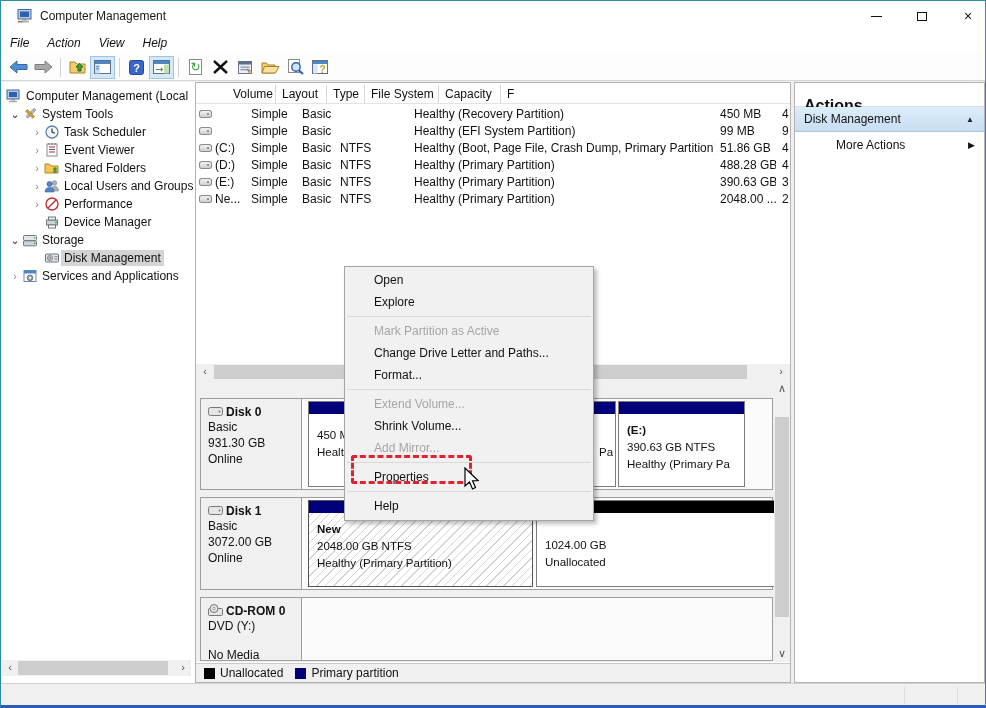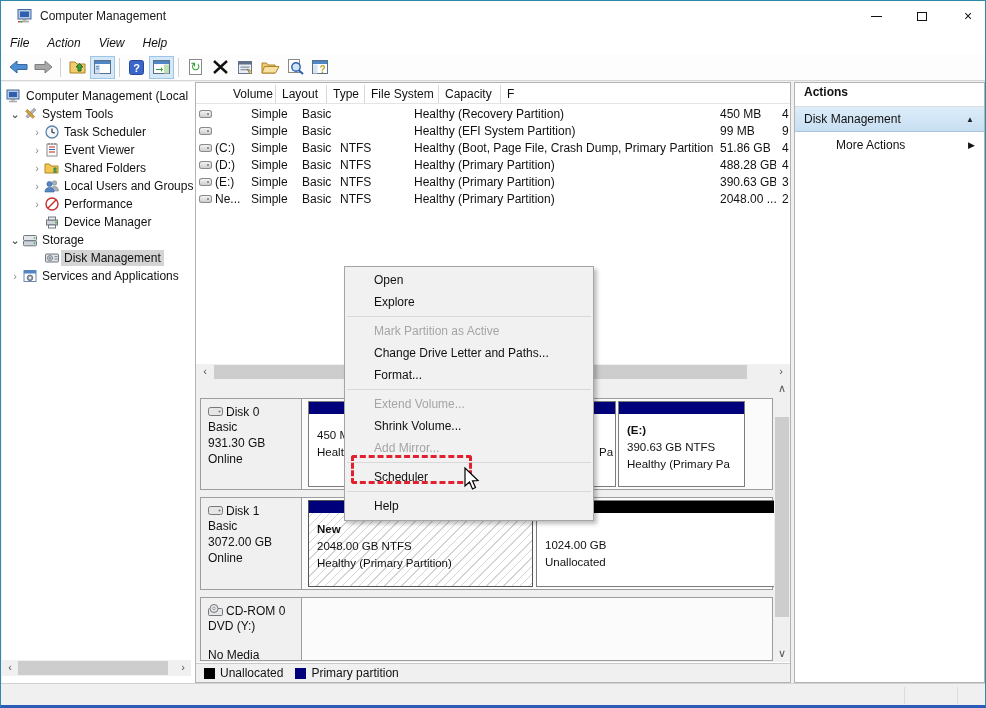--- a/index.html
+++ b/index.html
@@ -53,40 +53,40 @@
   .hscroll { position:absolute; height:16px; background:#f0f0f0; display:block; }
   .sb-btn { position:absolute; width:16px; height:16px; color:#555; font-size:11px; line-height:15px; text-align:center; }
   .sb-thumb { position:absolute; background:#cdcdcd; }
   .vscroll { position:absolute; width:16px; background:#f0f0f0; }
 
   
   .disk-view { position:absolute; left:0; top:297px; width:594px; height:282px; background:#f0f0f0; }
   .disk-row { position:absolute; left:4px; width:573px; border:1px solid #9d9d9d; background:#fbfbfb; }
   .disk-label { position:absolute; left:0; top:0; bottom:0; width:101px; background:#f0f0f0;
                 border-right:1px solid #9d9d9d; padding:5px 0 0 7px; font-size:12px; color:#111; }
-  .dl-name { font-weight:normal; display:flex; align-items:center; gap:3px; height:15px; }
+  .dl-name { font-weight:bold; display:flex; align-items:center; gap:3px; height:15px; }
   .dl-line { line-height:16px; }
   .part { position:absolute; top:2px; bottom:2px; border:1px solid #7c7c7c; background:#fff; overflow:hidden; }
   .part-bar { height:12px; width:100%; }
   .bar-primary { background:#00007a; }
   .bar-unalloc { background:#000; }
   .part-text { padding:8px 0 0 8px; font-size:11.5px; color:#111; }
   .pt-plain { padding-top:13px; }
   .pt-skip { padding-top:24px; }
   .pline { line-height:17px; white-space:nowrap; }
   .ptitle { font-weight:bold; }
   .hatched { background:repeating-linear-gradient(135deg, #ffffff 0 5px, #d4d4d4 5px 6px); }
 
   .legend { position:absolute; left:0; top:580px; width:594px; height:19px; background:#f0f0f0;
             border-top:1px solid #c9c9c9; display:flex; align-items:center; font-size:12px; color:#111; }
   .swatch { width:11px; height:11px; flex:none; }
 
   
   .actions-pane { position:absolute; left:793px; top:81px; width:191px; height:601px; background:#fff; border:1px solid #b3b3b3; }
-  .ap-header { height:24px; font-size:12px; font-weight:bold; color:#111; padding:2px 0 0 9px; border-bottom:1px solid #dcdcdc; }
+  .ap-header { height:24px; font-size:16px; font-weight:bold; color:#111; padding:14px 0 0 9px; border-bottom:1px solid #dcdcdc; }
   .ap-group { height:25px; background:linear-gradient(#ddedf9,#c7def2); border-bottom:1px solid #a8c6dd;
               font-size:12px; color:#111; display:flex; align-items:center; padding-left:9px; position:relative; }
   .ap-group .arr { position:absolute; right:10px; font-size:8px; color:#222; }
   .ap-more { height:25px; font-size:12px; color:#111; display:flex; align-items:center; padding-left:41px; position:relative; }
   .ap-more .arr { position:absolute; right:9px; font-size:9px; color:#111; }
 
   .statusbar { position:absolute; left:0; top:682px; width:100%; height:23px; background:#f0f0f0; border-top:1px solid #d2d2d2; }
   .sb-div { position:absolute; top:3px; height:17px; width:1px; background:#dcdcdc; }
 
   
@@ -577,21 +577,21 @@
     <div class="cm-item">Explore</div>
     <div class="cm-sep"></div>
     <div class="cm-item disabled">Mark Partition as Active</div>
     <div class="cm-item">Change Drive Letter and Paths...</div>
     <div class="cm-item">Format...</div>
     <div class="cm-sep"></div>
     <div class="cm-item disabled">Extend Volume...</div>
     <div class="cm-item">Shrink Volume...</div>
     <div class="cm-item disabled">Add Mirror...</div>
     <div class="cm-sep"></div>
-    <div class="cm-item">Scheduler</div>
+    <div class="cm-item">Properties</div>
     <div class="cm-sep"></div>
     <div class="cm-item">Help</div>
   </div>
 
   <div class="red-dash"></div>
 
   <div class="cursor">
     <svg width="20" height="24">
         <path d="M2 1 L2 19 L6.5 15 L9.5 22 L12.5 20.5 L9.5 13.8 L15 13.5 Z" fill="#fff" stroke="#000" stroke-width="1.2"></path>
       </svg>

